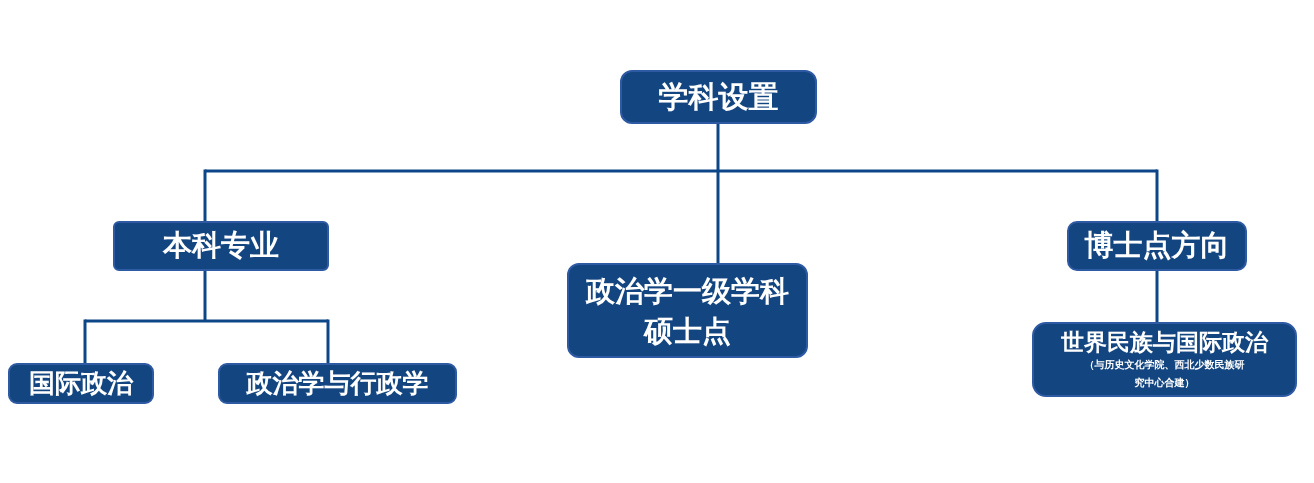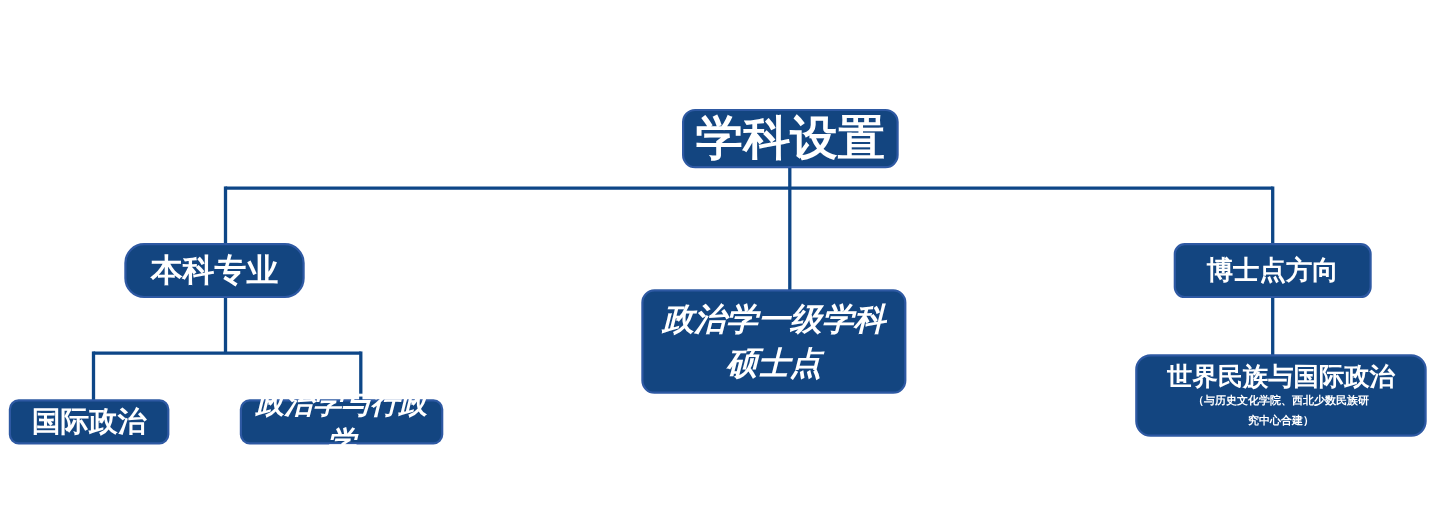--- a/index.html
+++ b/index.html
@@ -33,26 +33,26 @@
     background: var(--node-fill, #134580);
     border: 2px solid var(--node-border, #2e59a3);
     color: var(--node-text, #ffffff);
     display: flex;
     align-items: center;
     justify-content: center;
     text-align: center;
     font-weight: 700;
     white-space: pre-line;
   }
-  .n-root      { left: 620px;  top: 70px;  width: 197px; height: 54px; font-size: 43px; border-radius: 12px; margin-top: 29px; }
-  .n-undergrad { left: 113px;  top: 221px; width: 164px; height: 50px; font-size: 29px; border-radius: 18px; }
-  .n-masters   { left: 583px;  top: 263px; width: 241px; height: 95px; font-size: 29px; line-height: 40px; border-radius: 12px; font-style: italic; }
-  .n-doctoral  { left: 1067px; top: 221px; width: 180px; height: 50px; font-size: 24px; border-radius: 10px; }
+  .n-root      { left: 620px;  top: 70px;  width: 197px; height: 54px; font-size: 30px; border-radius: 12px; }
+  .n-undergrad { left: 113px;  top: 221px; width: 216px; height: 50px; font-size: 29px; border-radius: 6px; }
+  .n-masters   { left: 567px;  top: 263px; width: 241px; height: 95px; font-size: 29px; line-height: 40px; border-radius: 12px; }
+  .n-doctoral  { left: 1067px; top: 221px; width: 180px; height: 50px; font-size: 29px; border-radius: 10px; }
   .n-intl      { left: 8px;   top: 363px; width: 146px; height: 41px; font-size: 26px; border-radius: 9px; }
-  .n-poladmin  { left: 218px;  top: 363px; width: 185px; height: 41px; font-size: 26px; border-radius: 9px; font-style: italic; }
+  .n-poladmin  { left: 218px;  top: 363px; width: 239px; height: 41px; font-size: 26px; border-radius: 9px; }
   .n-world     { left: 1032px; top: 322px; width: 265px; height: 75px; border-radius: 14px; flex-direction: column; padding: 4px 6px; }
   .n-world .world-title { font-size: 23px; line-height: 28px; }
   .n-world .world-note  { font-size: 10px; line-height: 18px; white-space: pre-line; }
 </style>
 </head>
 <body>
 
 <div id="canvas">
 
   <svg id="connectors" viewBox="0 0 1314 483" xmlns="http://www.w3.org/2000/svg">

